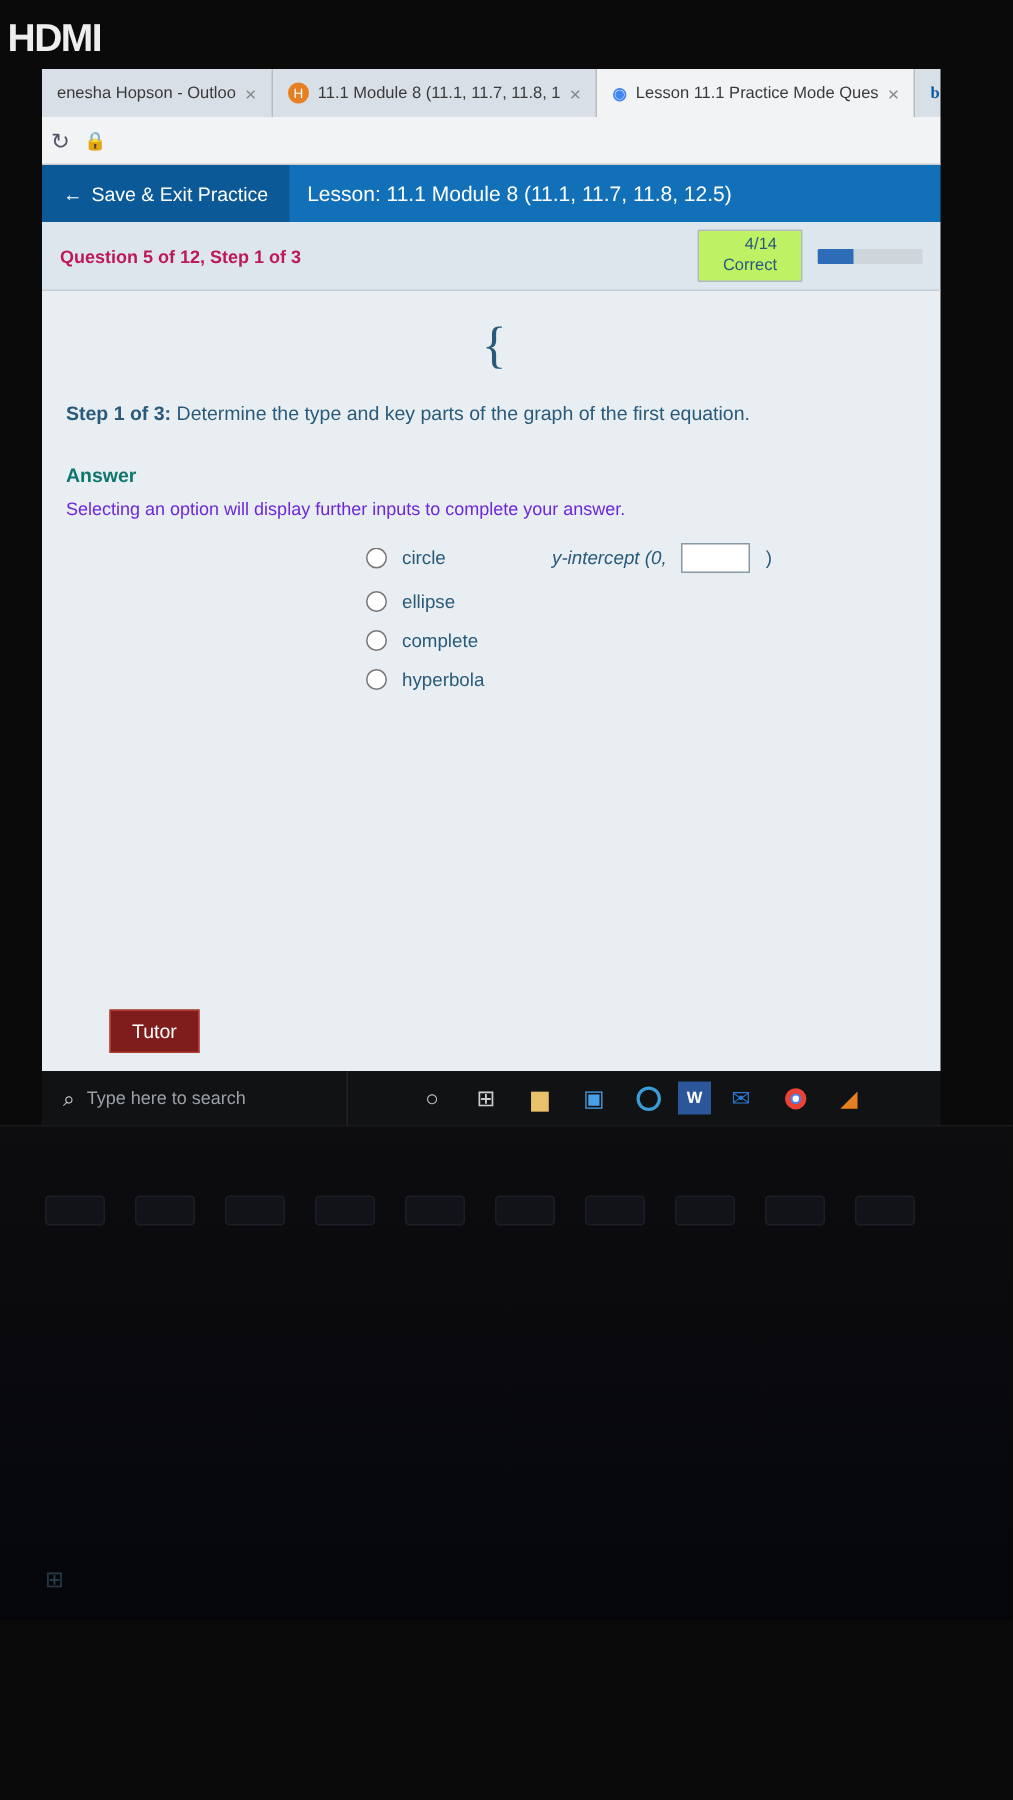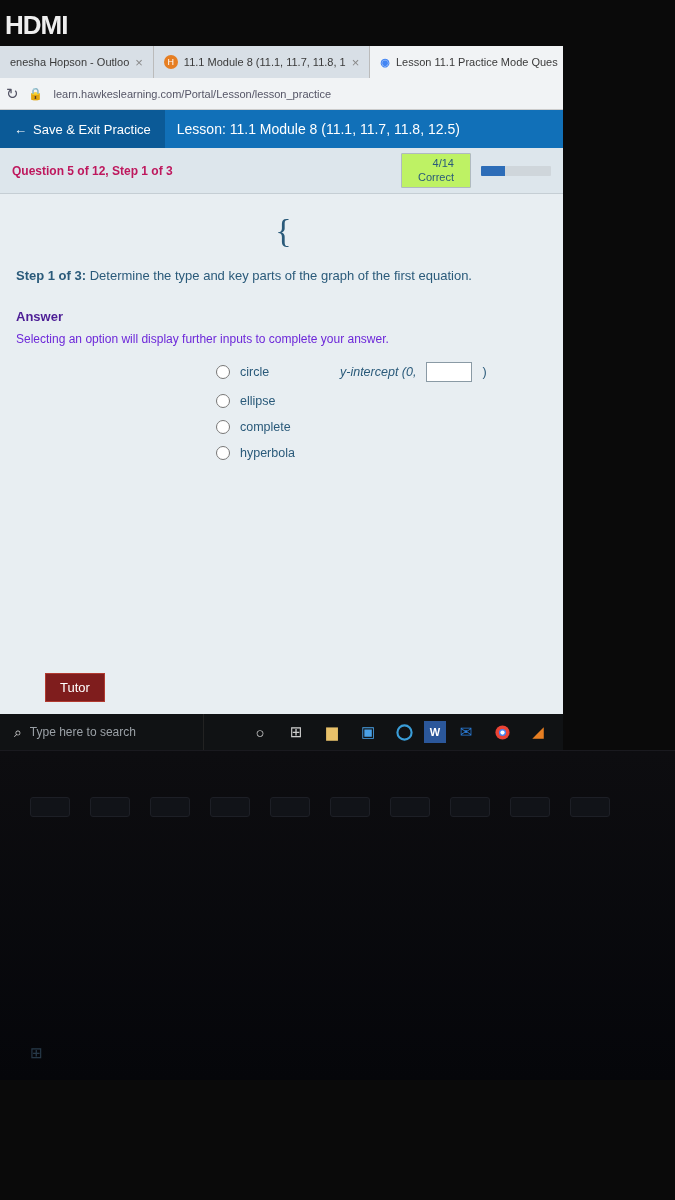--- a/index.html
+++ b/index.html
@@ -14,21 +14,22 @@
   .monitor-logo {
     color: #eee;
     font-weight: bold;
     font-size: 26px;
     padding: 10px 5px 5px 5px;
     font-family: 'Arial Black', sans-serif;
     letter-spacing: -1px;
   }
   .screen-area {
     position: relative;
-    width: 563px;
+    width: 627px;
+    padding-left: 28px;
   }
   .tab-bar {
     background: #d8dfe6;
     height: 32px;
     display: flex;
     align-items: center;
     overflow: hidden;
     font-size: 11px;
   }
   .tab {
@@ -133,21 +134,21 @@
     padding: 6px 0 18px 0;
     font-family: 'Times New Roman', serif;
     font-size: 15px;
     color: #2a5a7a;
   }
   .eq-brace { display: inline-block; position: relative; }
   .eq-lines { display: inline-block; text-align: left; vertical-align: middle; }
   .eq-brace-sym { font-size: 34px; vertical-align: middle; display:inline-block; margin-right: -4px;}
   .step-title { font-weight: 600; display: inline; }
   .step-text { display: inline; }
-  .section-label { margin-top: 26px; font-size: 13px; color: #4c1d95; font-weight: 600; }
+  .section-label { margin-top: 26px; font-size: 13px; color: #0f766e; font-weight: 600; }
   .hint-text { margin-top: 8px; font-size: 12px; color: #6d28d9; }
   .options-area { margin: 16px 0 0 200px; }
   .opt-row { display: flex; align-items: center; gap: 10px; margin-bottom: 12px; font-size: 12.5px; color: #2a5a7a;}
   .opt-row input[type=radio] { width: 14px; height: 14px; }
   .opt-label { width: 90px; }
   .intercept-label { font-style: italic; }
   .value-box {
     border: 1px solid #8a9aa5;
     background: #fff;
     width: 46px; height: 20px;
@@ -242,21 +243,20 @@
     </div>
     <div class="tab">
       <span class="favicon-b">b</span>
       <span>My Math Solver | bartl</span>
     </div>
   </div>
 
   <div class="url-bar">
     <span class="url-reload">↻</span>
     <span class="url-lock">🔒</span>
-    <span class="url-text">learn.hawkeslearning.com/Portal/Lesson/lesson_practice</span>
   </div>
 
   <div class="lesson-header">
     <div class="save-exit">
       <span>←</span>
       <span>Save &amp; Exit Practice</span>
     </div>
     <div class="lesson-title">Lesson: 11.1 Module 8 (11.1, 11.7, 11.8, 12.5)</div>
   </div>
 

